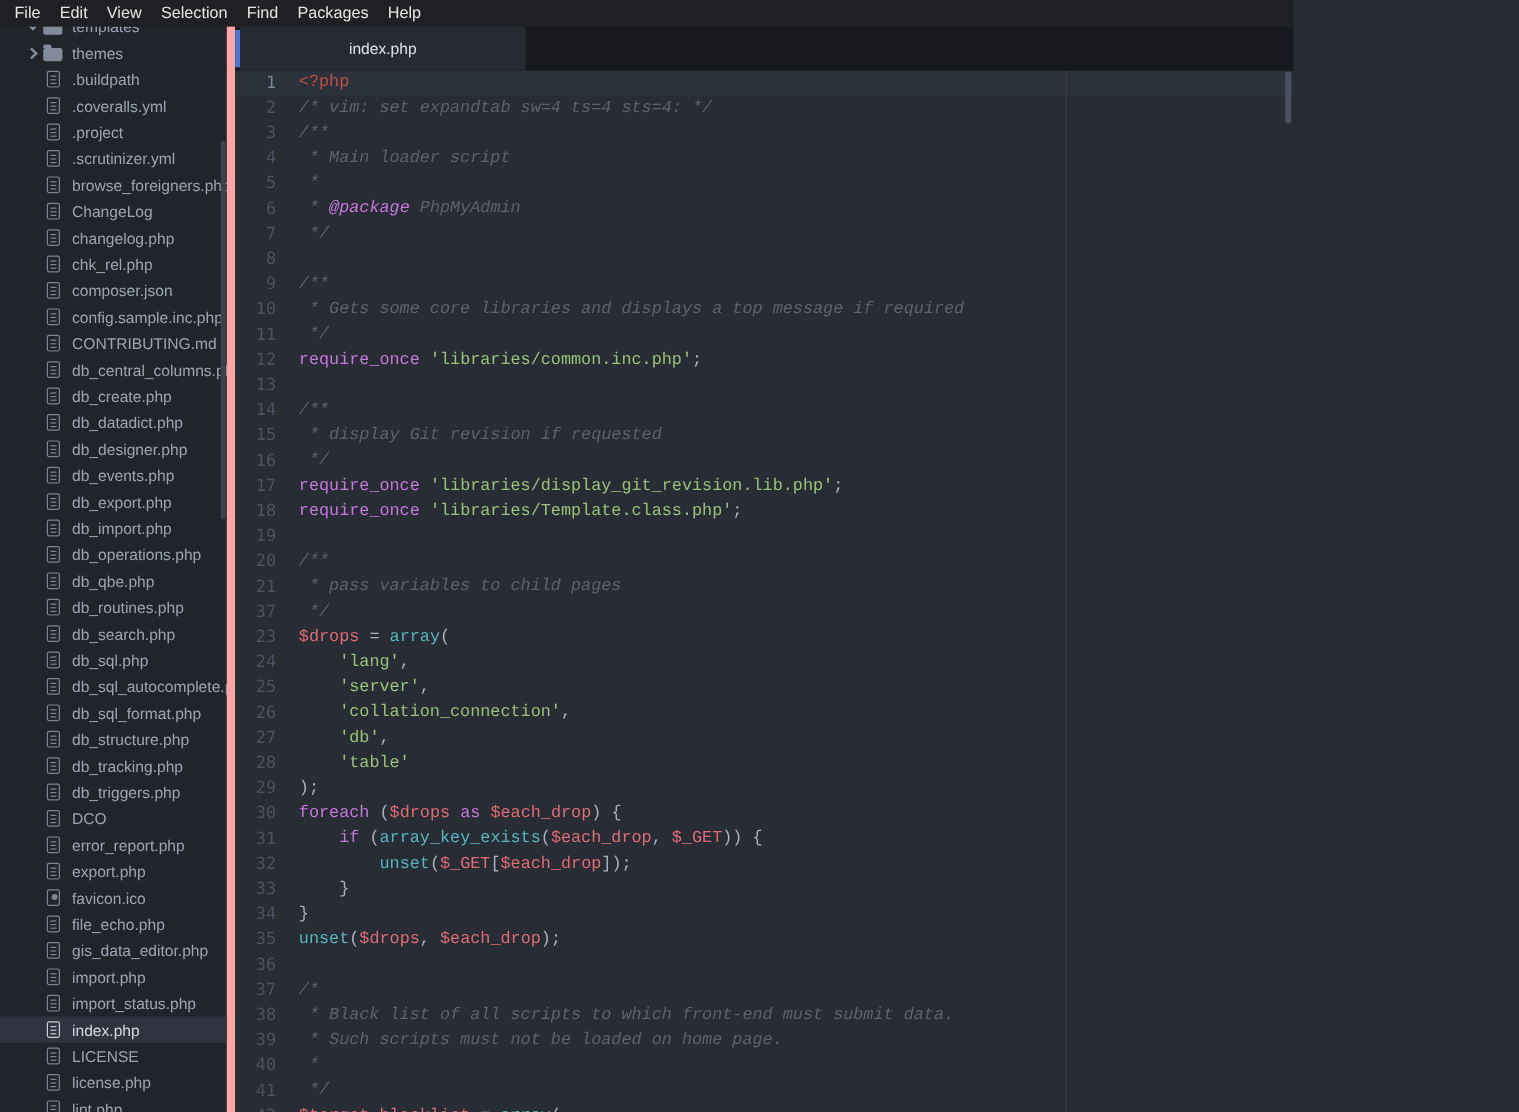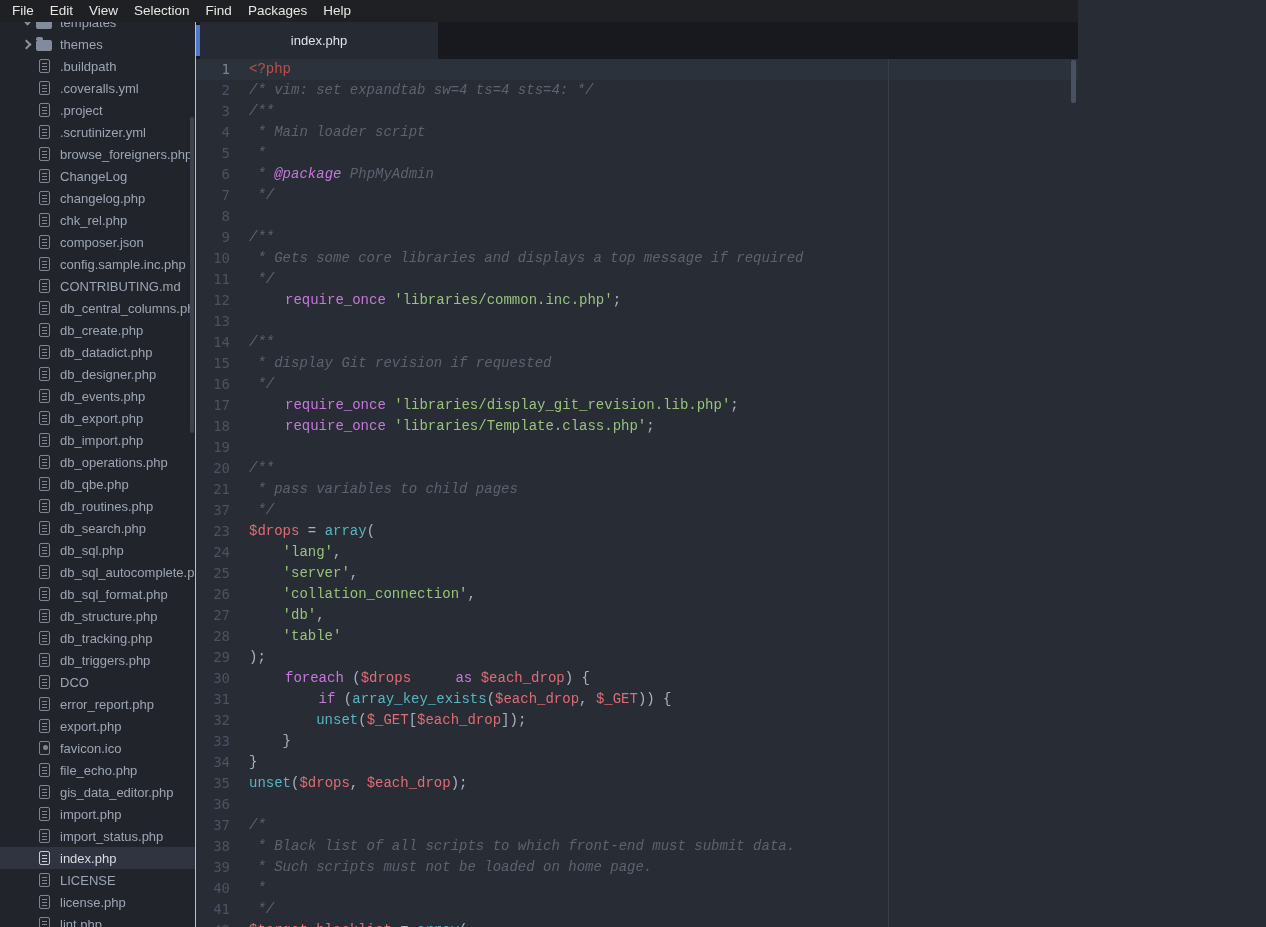--- a/index.html
+++ b/index.html
@@ -22,21 +22,21 @@
     color:#e8e6e3; font-size:13.5px; padding:1px 8px; cursor:default;
     line-height:20px;
   }
 
   
   .main { position:absolute; top:22px; left:0; right:0; bottom:0; display:flex; }
 
   
   .tree {
     width:196px; flex:none; background:#21252b; position:relative;
-    overflow:hidden; border-right:1px solid #fca5a5;
+    overflow:hidden; border-right:7px solid #fca5a5;
   }
   .tree-list { margin-top:-11px; }
   .trow {
     height:22px; display:flex; align-items:center; padding-left:20px;
     color:#9da5b4; font-size:13px; white-space:nowrap; cursor:default;
   }
   .trow.sel { background:#2f3440; color:#d7dbe2; }
   .chev { width:16px; height:16px; position:relative; flex:none; }
   .chev.right::before {
     content:''; position:absolute; left:3px; top:5px; width:5px; height:5px;
@@ -95,21 +95,21 @@
   .cline.partial { height:7px; overflow:hidden; }
   .gut {
     width:46px; flex:none; padding-right:12px; text-align:right;
     color:#4b5263; font-size:14px;
   }
   .cline.hl .gut { color:#7b8496; }
   .code { padding-left:7px;font-family:Liberation Mono, monospace; }
 
   .tk-tag { color:#be5046; }
   .tk-v   { color:#e06c75; }
-  .tk-k   { color:#c678dd;margin-left:36px; }
+  .tk-k   { color:#c678dd; }
   .tk-kd  { color:#c678dd; font-style:italic; }
   .tk-s   { color:#98c379;text-align:right; }
   .tk-f   { color:#56b6c2; }
   .tk-p   { color:#abb2bf; }
   .tk-c   { color:#5c6370; font-style:italic;margin-top:48px; }
 
   .wrap-guide {
     position:absolute; left:692px; top:0; bottom:0; width:1px;
     background:#383d48; z-index:2;
   }

